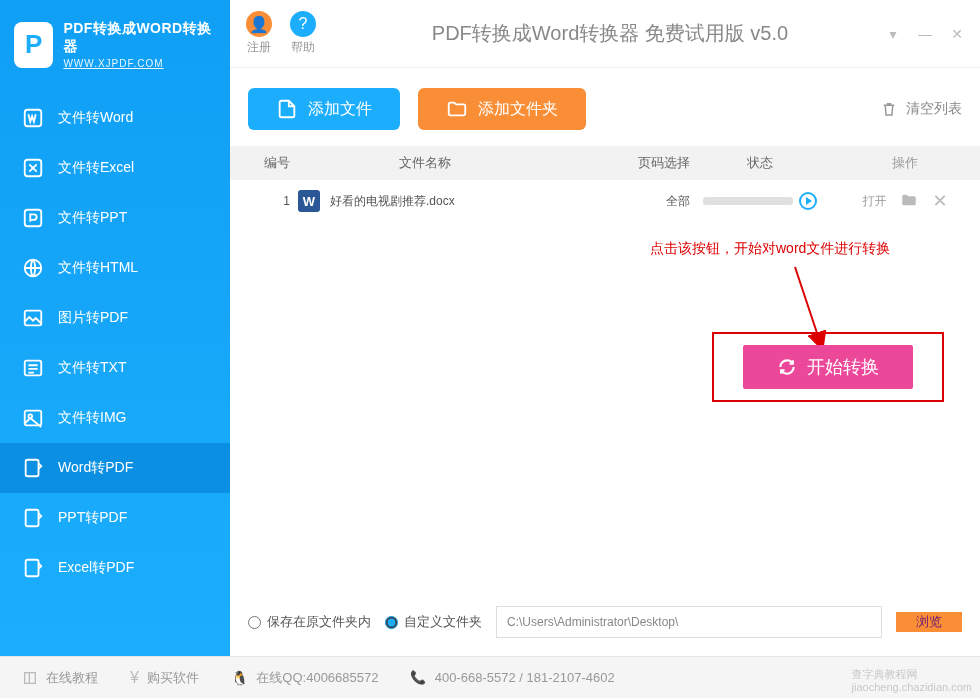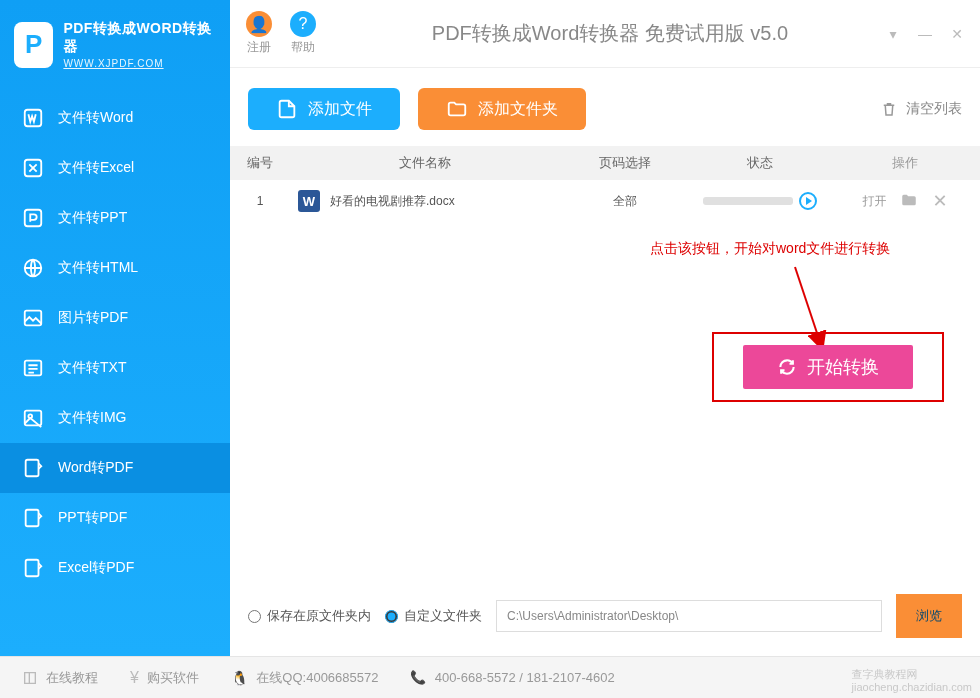--- a/index.html
+++ b/index.html
@@ -38,41 +38,41 @@
 .table-head { display: flex; background: #f2f2f2; height: 34px; align-items: center; font-size: 13px; color: #666; text-align: center; }
 .col-idx { width: 60px; }
 .col-name { width: 270px; }
 .col-page { width: 130px; }
 .col-status { width: 140px; }
 .col-action { flex: 1; }
 
 .table-row { display: flex; align-items: center; height: 42px; font-size: 12px; color: #555; }
 .table-row .col-name { text-align: left; display: flex; align-items: center; gap: 10px; padding-left: 8px; }
 .word-icon { width: 22px; height: 22px; background: #2b5797; color: #fff; font-weight: bold; display: flex; align-items: center; justify-content: center; border-radius: 3px; font-size: 13px; }
-.col-idx, .col-page, .col-action { text-align: center; }
+.col-idx, .col-page, .col-action { text-align: right; }
 .col-status { display: flex; align-items: center; gap: 6px; justify-content: center; }
 .progress { width: 90px; height: 8px; background: #e0e0e0; border-radius: 3px; }
 .play-circ { width: 18px; height: 18px; border: 2px solid #1caefd; border-radius: 50%; display: flex; align-items: center; justify-content: center; }
 .play-circ::after { content: ""; border-left: 6px solid #1caefd; border-top: 4px solid transparent; border-bottom: 4px solid transparent; margin-left: 2px; }
 .col-action { display: flex; align-items: center; justify-content: center; gap: 14px; color: #999; }
 .col-action .act-icon { cursor: pointer; }
 
 .annotation-area { position: relative; height: 250px; }
 .annot-text { position: absolute; left: 420px; top: 18px; color: #d00; font-size: 14px; }
 .arrow-svg { position: absolute; left: 560px; top: 40px; }
 
 .start-area { position: absolute; left: 482px; top: 110px; width: 232px; height: 70px; border: 2px solid #d00; display: flex; align-items: center; justify-content: center; }
 .start-btn { width: 170px; height: 44px; background: #ec4899; color: #fff; font-size: 18px; display: flex; align-items: center; justify-content: center; gap: 10px; cursor: pointer; border: none; border-radius: 2px; }
 .reload-icon { width: 20px; height: 20px; }
 
 .save-row { position: absolute; bottom: 18px; left: 18px; right: 18px; display: flex; align-items: center; gap: 14px; font-size: 13px; color: #555; }
 .radio { display: flex; align-items: center; gap: 6px; cursor: pointer; }
 .radio input { accent-color: #1caefd; }
 .path-input { flex: 1; height: 32px; border: 1px solid #ddd; padding: 0 10px; font-size: 12px; color: #888; }
-.browse-btn { height: 44px; padding: 0 20px; background: #fa8e36; color: #0c4a6e; border: none; cursor: pointer; font-size: 13px; }
+.browse-btn { height: 20px; padding: 0 20px; background: #fa8e36; color: #701a75; border: none; cursor: pointer; font-size: 13px; }
 
 .statusbar { height: 42px; background: #f5f5f5; border-top: 1px solid #e5e5e5; display: flex; align-items: center; gap: 32px; padding: 0 22px; font-size: 13px; color: #999; }
 .statusbar .sb-item { display: flex; align-items: center; gap: 8px; cursor: pointer; }
 
 .watermark { position: absolute; right: 8px; bottom: 4px; font-size: 11px; color: #c8c8c8; line-height: 1.2; }
 </style>
 </head>
 <body>
 
 <div class="app">

